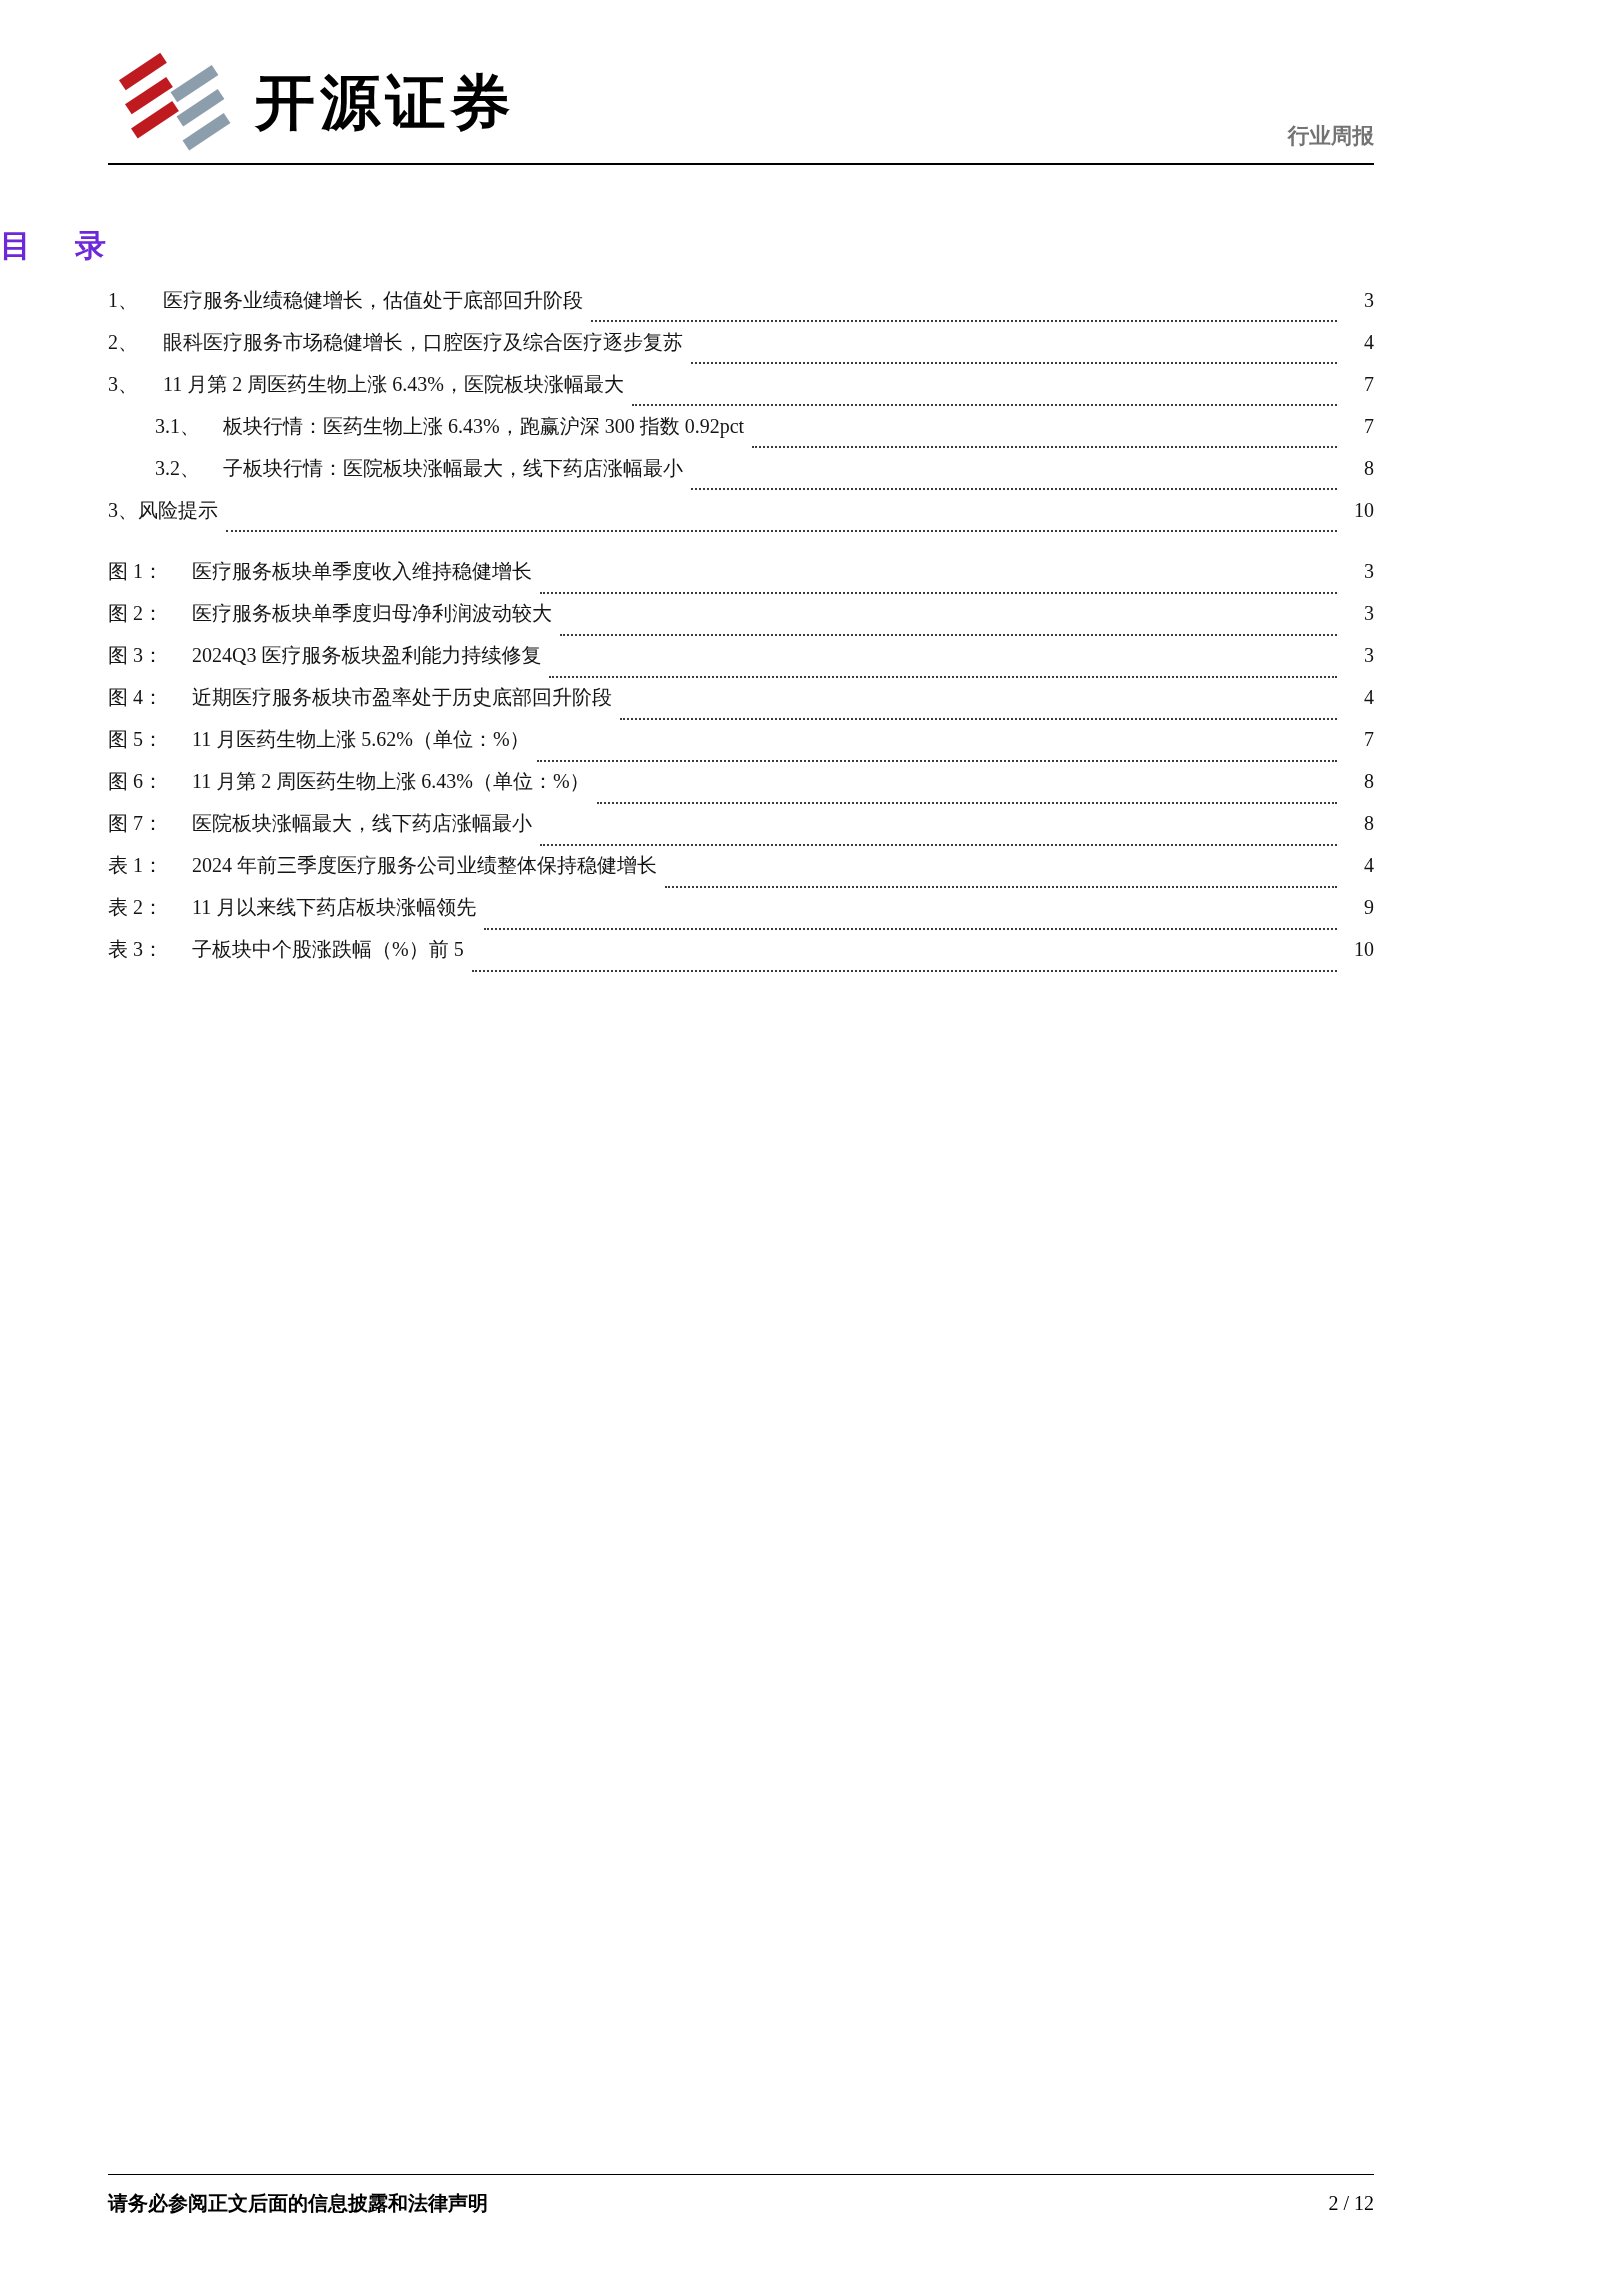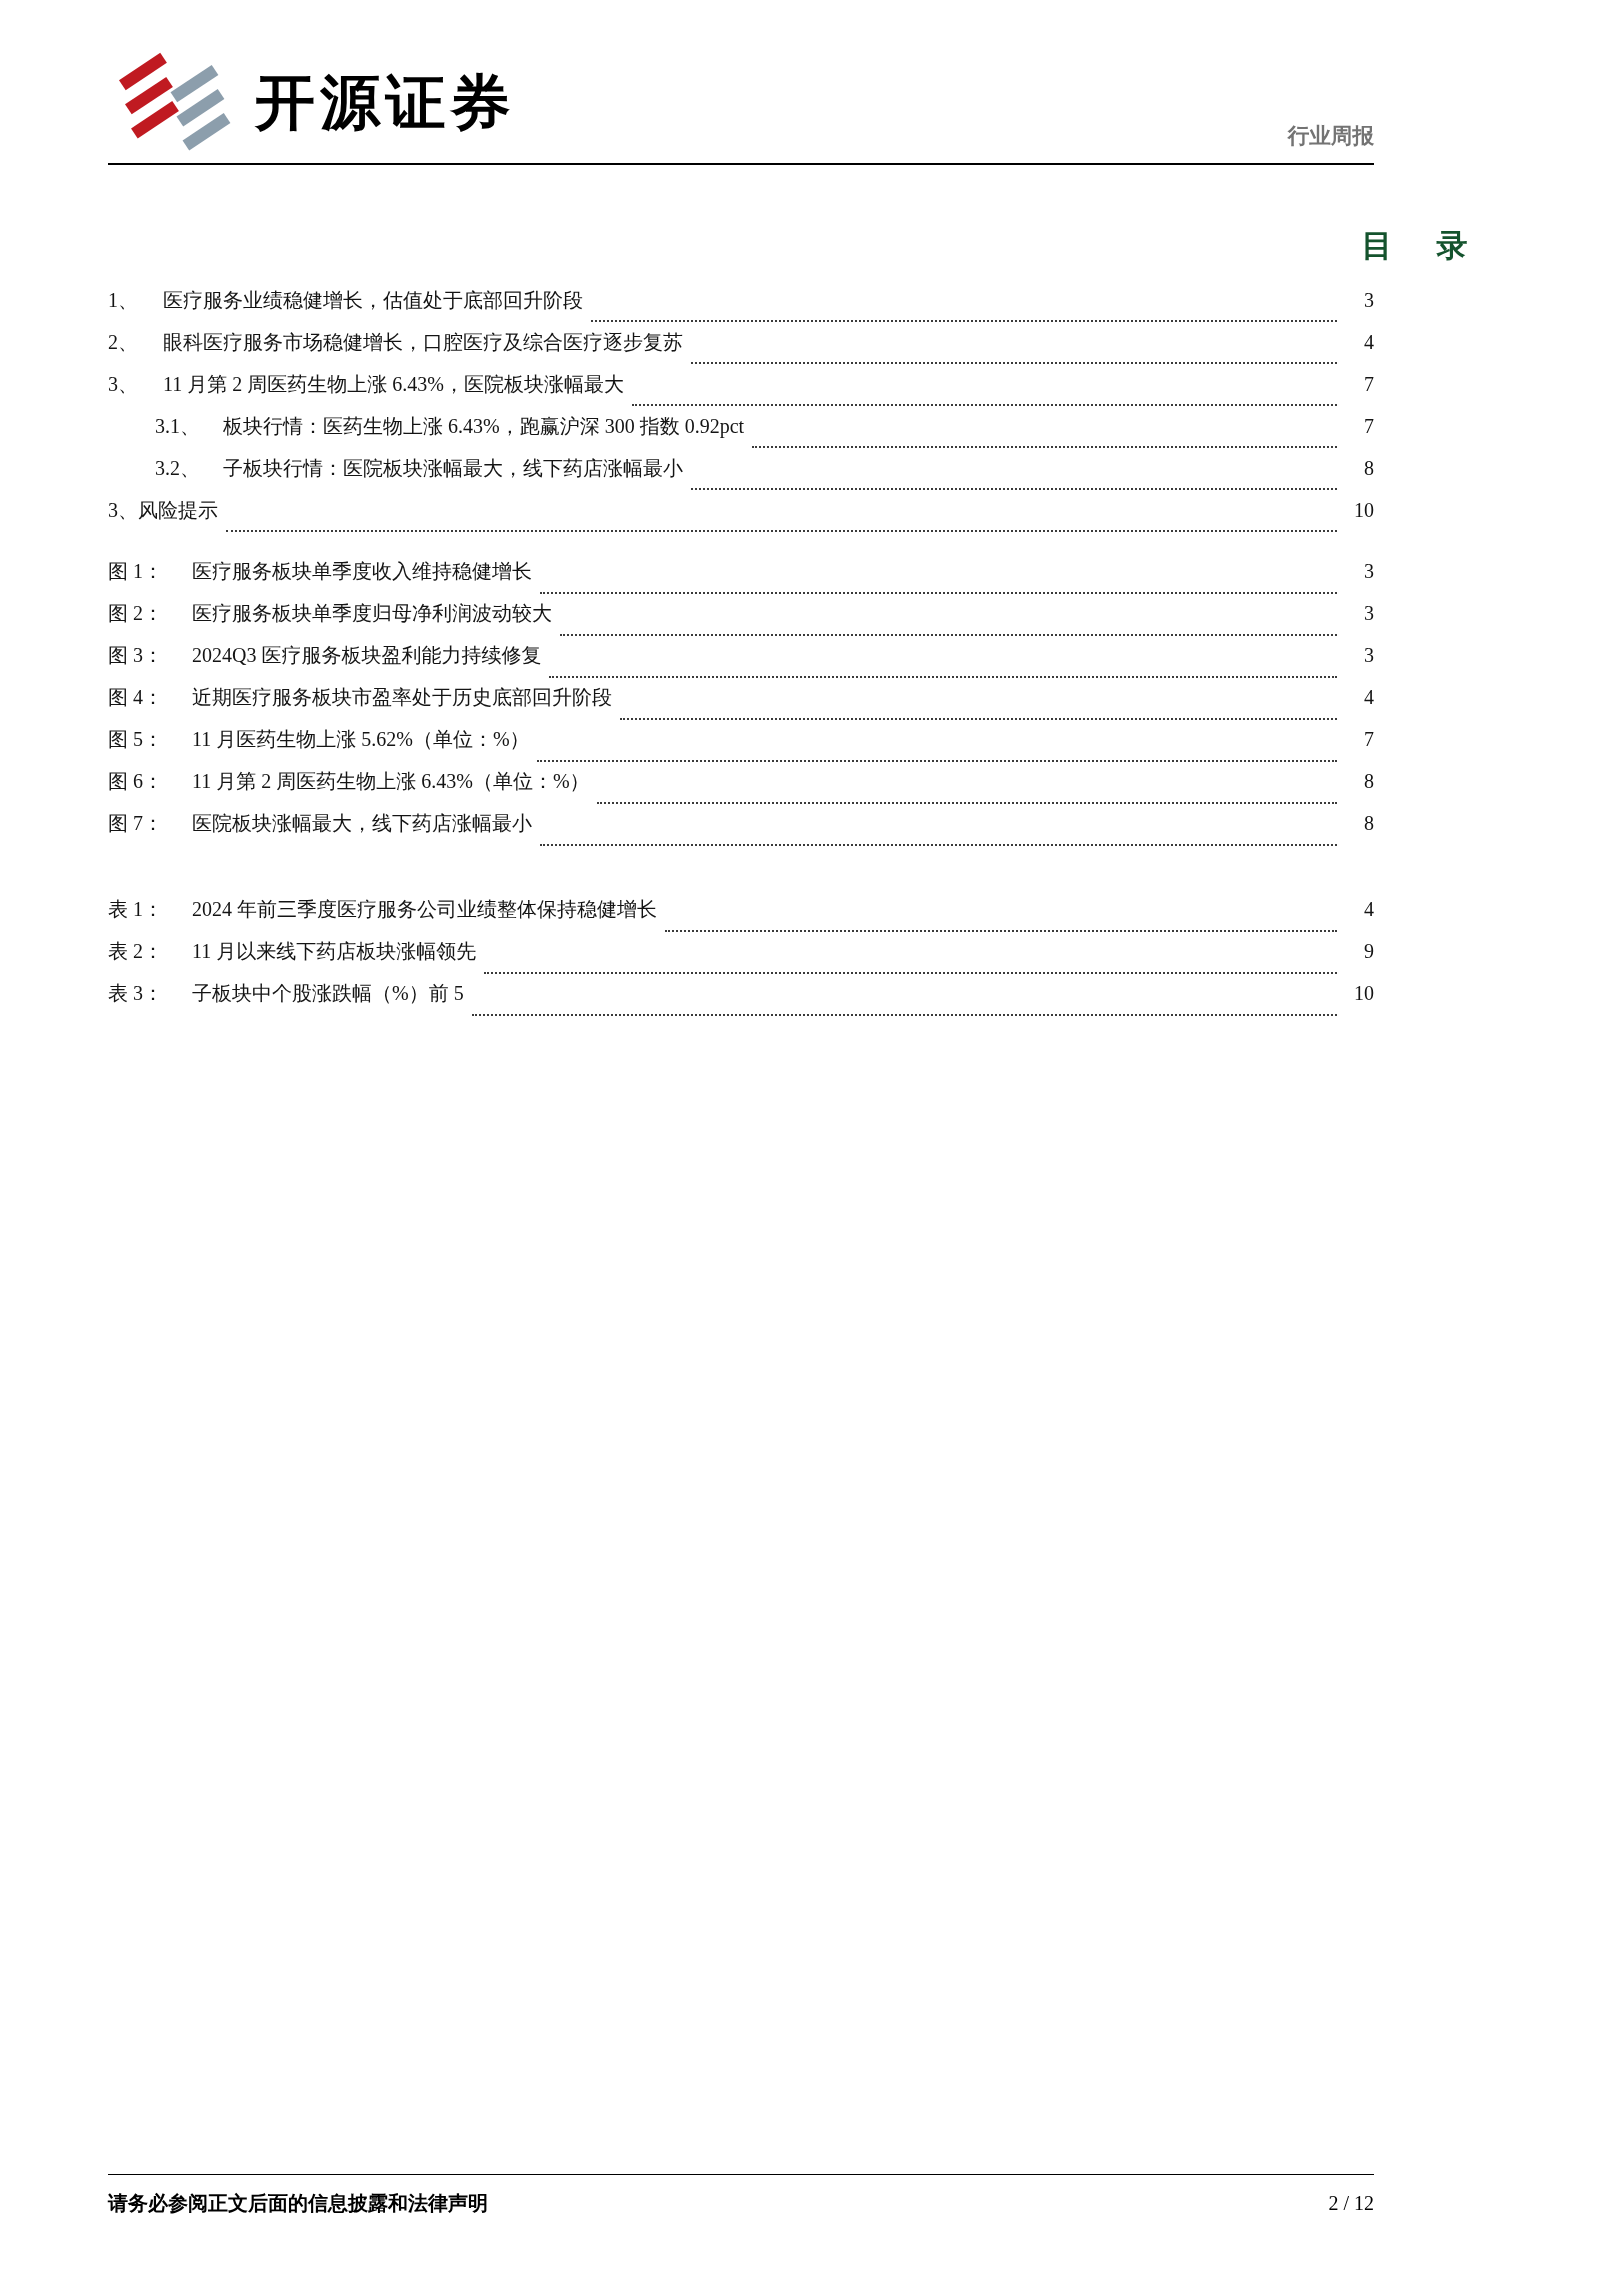--- a/index.html
+++ b/index.html
@@ -19,22 +19,22 @@
   .logo{display:flex;align-items:center;gap:17px;}
   .logo svg{display:block;}
   .brand{
     font-family:"Liberation Serif","DejaVu Serif",serif;
     font-size:60px;font-weight:bold;letter-spacing:5.2px;color:#000;line-height:1;
   }
   .report-type{font-size:21.6px;font-weight:bold;color:#737373;padding-bottom:3.9px;}
 
   
   .toc-title{
-    margin:225px 8px 0 0;text-align:right;
-    font-size:31px;font-weight:bold;color:#14532d;letter-spacing:6.5px;
+    margin:225px 8px 0 0;text-align:left;
+    font-size:31px;font-weight:bold;color:#6d28d9;letter-spacing:6.5px;
   }
   .figs-title{
     margin:77px 0 0 0;text-align:center;
     font-size:29px;font-weight:bold;color:#1b1ac4;letter-spacing:2.6px;
   }
 
   
   .list{margin:19.6px 108px 0 108px;}
   .row{
     display:flex;align-items:baseline;
@@ -46,21 +46,21 @@
   .lvl2 .num{width:68px;}
   .tight .num{width:auto;}
   .fig .num{width:84px;}
   .row .ttl{flex:0 0 auto;}
   .leader{
     flex:1 1 auto;align-self:flex-end;
     border-bottom:2px dotted #3a3a3a;
     margin:0 6.5px 6.5px 7.9px;min-width:26px;
   }
   .pg{flex:0 0 auto;min-width:31px;text-align:right;}
-  .tbl-list{margin-top:44px;}
+  .tbl-list{}
 
   
   .footer{
     position:absolute;left:108px;right:108px;top:2174px;
     border-top:1.3px solid #000;padding-top:15px;
     display:flex;justify-content:space-between;align-items:baseline;
   }
   .disclaimer{font-size:20px;font-weight:bold;color:#000;}
   .pagenum{font-size:20px;color:#000;margin-left:10px;}
 </style>

